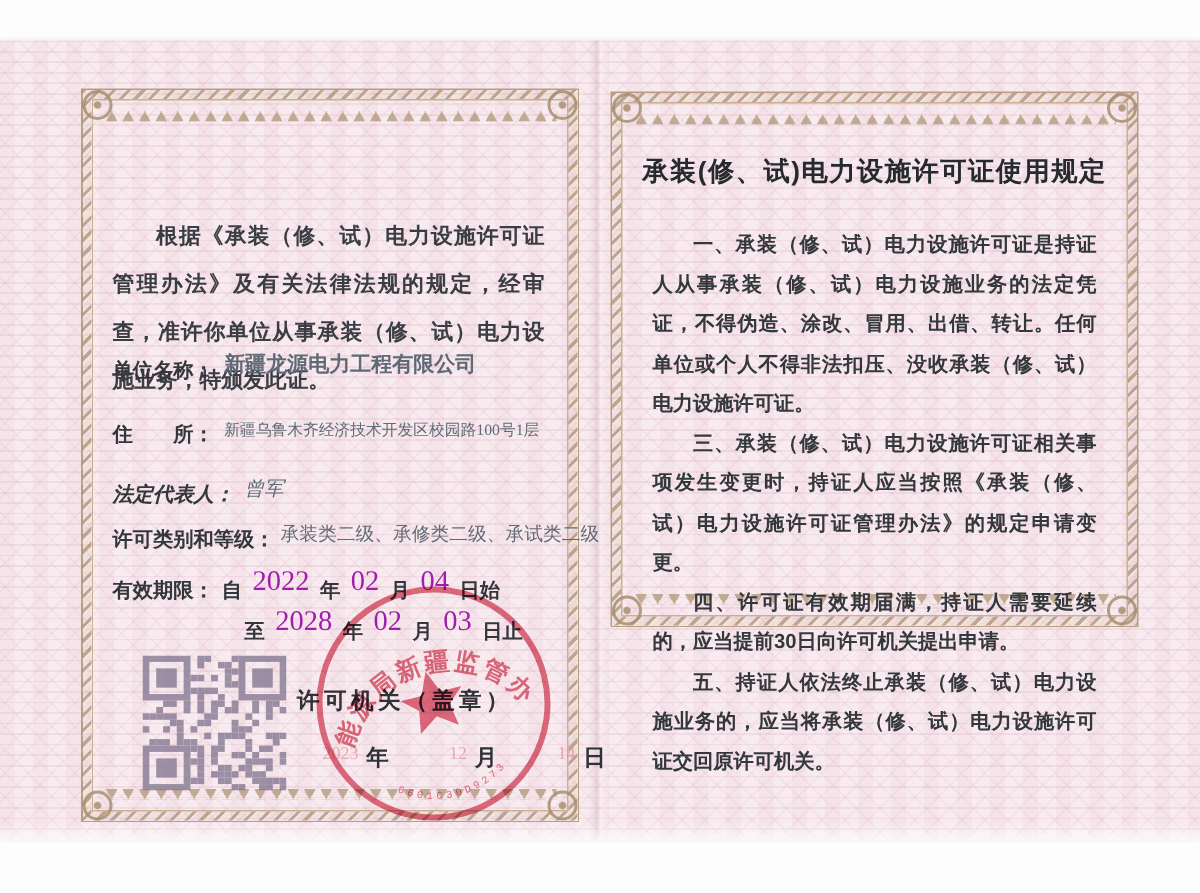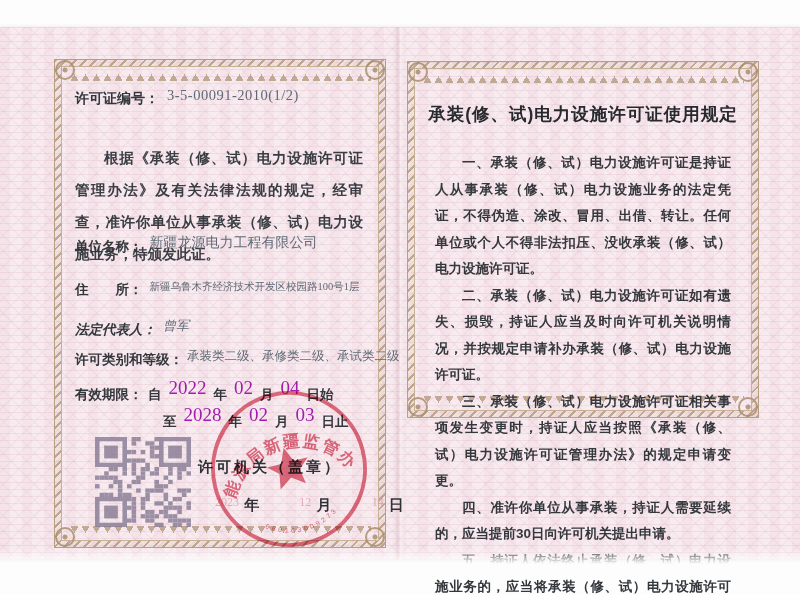--- a/index.html
+++ b/index.html
@@ -52,21 +52,21 @@
   .val{color:#5f6a76;font-family:"Liberation Serif", serif;}
   .license-row{position:absolute;left:20px;top:30px;font-size:14px;white-space:nowrap;}
   .license-row .val{font-size:14.5px;letter-spacing:.5px;position:relative;top:-3px;margin-left:8px;}
   .intro{
     position:absolute;left:20px;top:82px;width:288px;
     font-size:14.5px;line-height:32px;color:#3a3e44;text-align:justify;text-indent:2em;
     font-family:"Liberation Sans", sans-serif;font-weight:600;margin:0;
   }
   .field-row{position:absolute;left:20px;font-size:13.5px;white-space:nowrap;}
   .field-row .val{margin-left:7px;position:relative;top:-4px;}
-  .fr-0{top:178px;} .fr-0 .val{font-size:14px;}
+  .fr-0{top:178px;} .fr-0 .val{font-size:14px;font-weight:bold;}
   .fr-1{top:221px;} .fr-1 .val{font-size:10.5px;}
   .fr-2{top:261px;font-style:italic;} .fr-2 .val{font-size:13px;}
   .fr-3{top:291px;} .fr-3 .val{font-size:12.5px;margin-left:4px;}
   .validity{position:absolute;left:20px;top:322px;font-size:13.5px;white-space:nowrap;}
   .validity .num{color:#a21caf;position:relative;top:-5px;margin:0 5px;font-size:19px;}
   .validity .zh{font-family:"Liberation Sans", sans-serif;font-weight:bold;color:#33373c;margin:0 2px;}
   .validity-2{position:absolute;left:106px;top:349px;font-size:13.5px;white-space:nowrap;}
   .qr{position:absolute;left:40px;top:377px;width:96px;height:90px;opacity:.78;}
   .authority{position:absolute;left:143px;top:398px;font-size:15px;letter-spacing:3px;color:#2e3237;white-space:nowrap;}
   .ymd{position:absolute;left:160px;top:436px;font-size:15px;color:#2e3237;white-space:nowrap;
@@ -98,23 +98,20 @@
 <div class="page page-left">
   <div class="frame">
     <div class="spikes spikes-top"></div>
     <div class="spikes spikes-bottom"></div>
     <div class="corner tl"></div>
     <div class="corner tr"></div>
     <div class="corner bl"></div>
     <div class="corner br"></div>
   </div>
 
-  <div class="license-row">
-    <span class="lbl">许可证编号：</span><span class="val">3-5-00091-2010(1/2)</span>
-  </div>
 
   <p class="intro">根据《承装（修、试）电力设施许可证管理办法》及有关法律法规的规定，经审查，准许你单位从事承装（修、试）电力设施业务，特颁发此证。</p>
 
   <div class="field-row fr-0">
     <span class="lbl">单位名称：</span><span class="val">新疆龙源电力工程有限公司</span>
   </div>
   <div class="field-row fr-1">
     <span class="lbl">住　　所：</span><span class="val">新疆乌鲁木齐经济技术开发区校园路100号1层</span>
   </div>
   <div class="field-row fr-2">
@@ -309,20 +306,19 @@
     <div class="corner tl"></div>
     <div class="corner tr"></div>
     <div class="corner bl"></div>
     <div class="corner br"></div>
   </div>
 
   <h1 class="reg-title">承装(修、试)电力设施许可证使用规定</h1>
 
   <div class="clauses">
     <p>一、承装（修、试）电力设施许可证是持证人从事承装（修、试）电力设施业务的法定凭证，不得伪造、涂改、冒用、出借、转让。任何单位或个人不得非法扣压、没收承装（修、试）电力设施许可证。</p>
-    <p>二、承装（修、试）电力设施许可证如有遗失、损毁，持证人应当及时向许可机关说明情况，并按规定申请补办承装（修、试）电力设施许可证。</p>
     <p>三、承装（修、试）电力设施许可证相关事项发生变更时，持证人应当按照《承装（修、试）电力设施许可证管理办法》的规定申请变更。</p>
-    <p>四、准许你单位从事承装，持证人需要延续的，应当提前30日向许可机关提出申请。</p>
+    <p>四、许可证有效期届满，持证人需要延续的，应当提前30日向许可机关提出申请。</p>
     <p>五、持证人依法终止承装（修、试）电力设施业务的，应当将承装（修、试）电力设施许可证交回原许可机关。</p>
   </div>
 </div>
 
 <div class="paper-fade-bottom"></div>
 
 </body></html>

